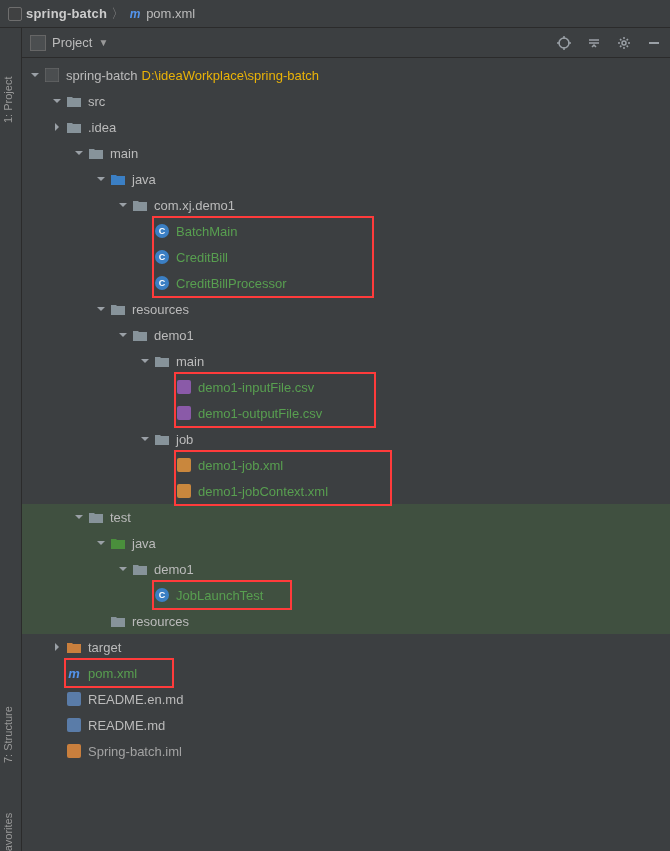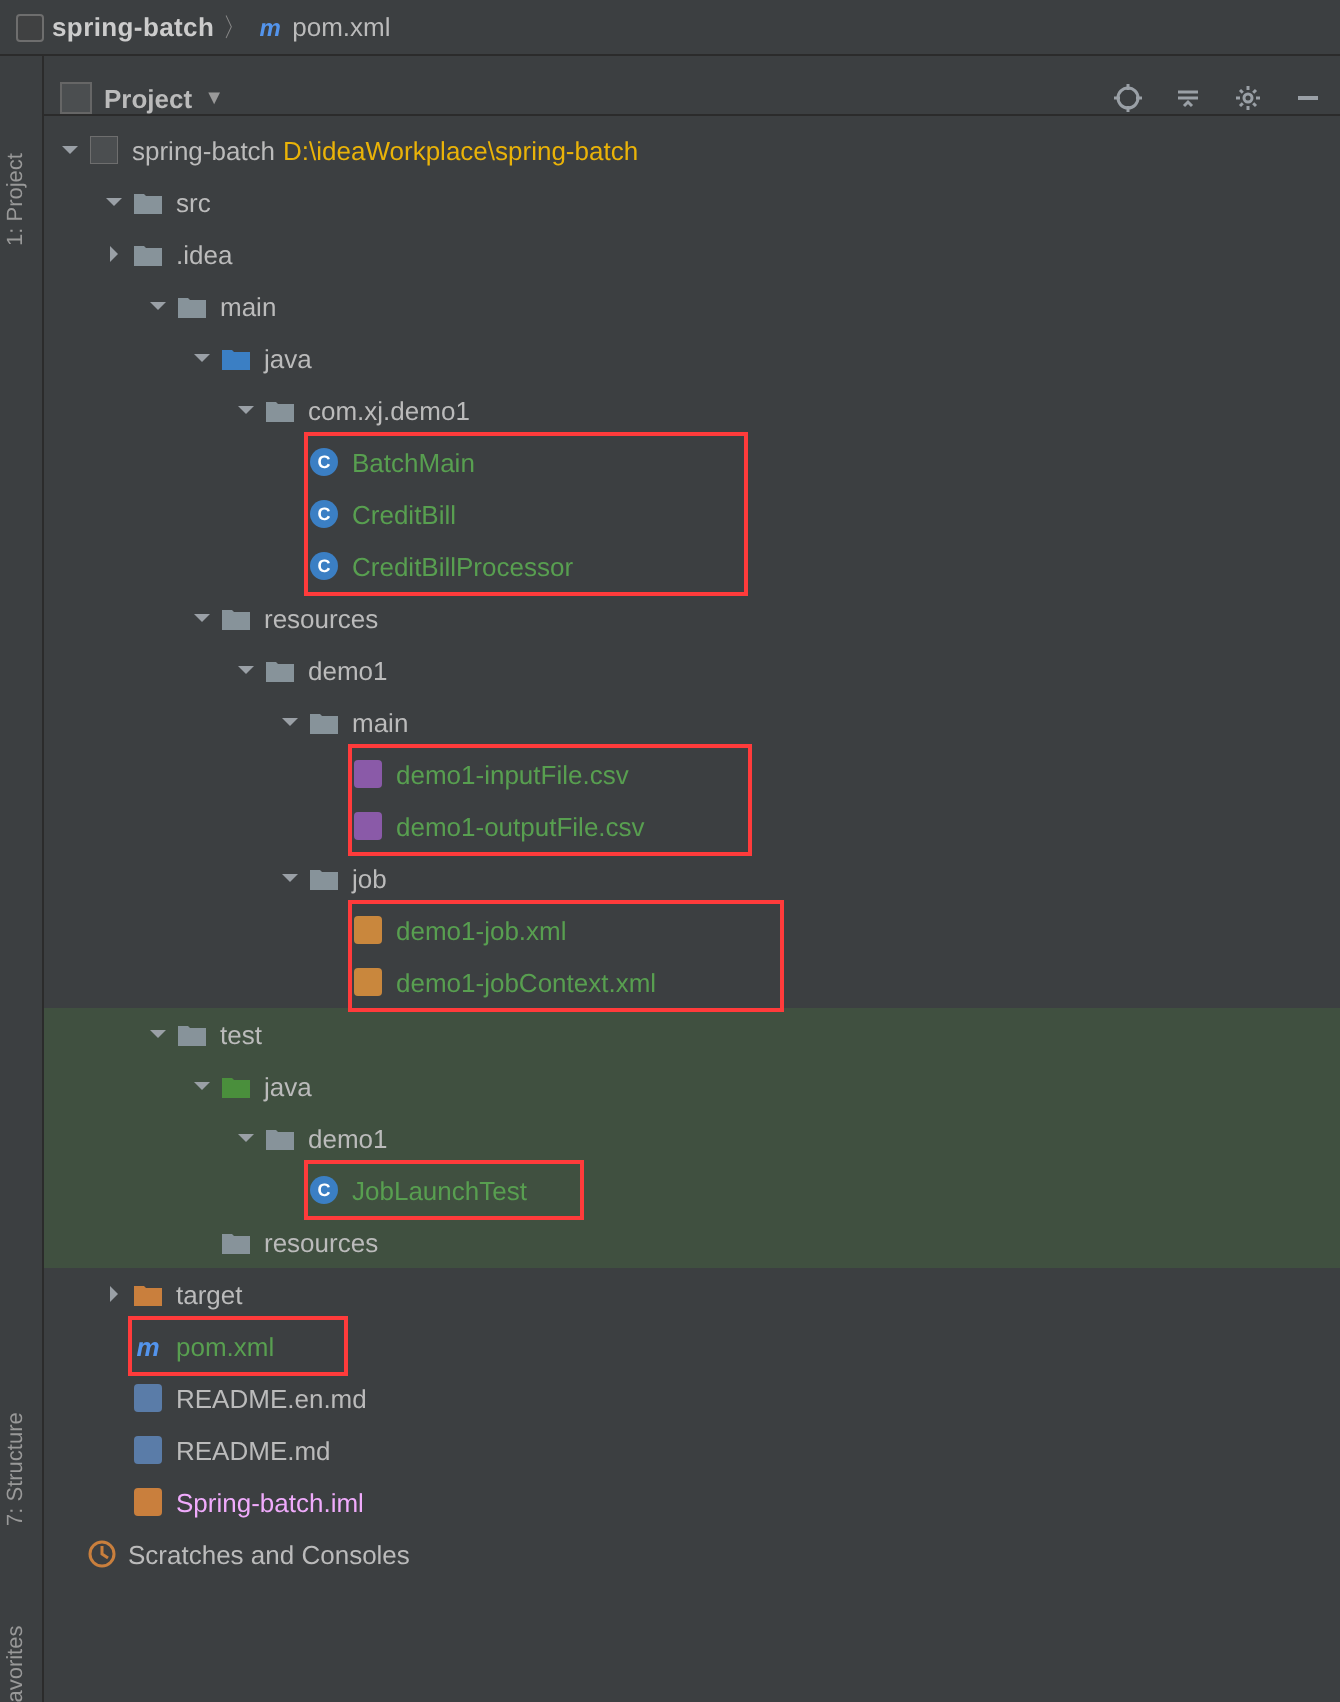--- a/index.html
+++ b/index.html
@@ -74,24 +74,23 @@
 .panel {
   flex: 1;
   display: flex;
   flex-direction: column;
 }
 .panel-header {
   height: 30px;
   background: #3c3f41;
   border-bottom: 1px solid #2b2b2b;
   display: flex;
-  align-items: flex-end;
+  align-items: center;
   padding: 0 8px;
   gap: 6px;
-  font-weight: bold;
 }
 .panel-header .left {
   display: flex;
   align-items: center;
   gap: 6px;
   flex: 1;
 }
 .panel-header .right {
   display: flex;
   align-items: center;
@@ -185,21 +184,21 @@
   border-radius: 2px;
 }
 .lib-icon, .scratch-icon {
   width: 14px; height: 14px;
   display: flex;
   align-items: center;
   justify-content: center;
 }
 .label { color: #bbbbbb; }
 .label.green { color: #589f50; }
-.label.orange { color: #f0abfc; }
+.label.orange { color: #a3a3a3; }
 .label.path { color: #eab308; margin-left: 4px; }
 .highlight-box {
   position: absolute;
   border: 2px solid #ff3b3b;
   pointer-events: none;
 }
 .test-block {
   background: #405040;
 }
 </style>
@@ -600,26 +599,15 @@
       <div class="row">
         <span class="indent" style="width:28px"></span>
         <span class="no-arrow"></span>
         <span class="icon">
             <span class="iml-icon"></span>
           </span>
         <span class="label orange">Spring-batch.iml</span>
       </div>
 
 
-      <div class="row">
-        <span class="indent" style="width:6px"></span>
-        <span class="no-arrow"></span>
-        <span class="icon scratch-icon">
-            <svg width="14" height="14" viewBox="0 0 14 14">
-              <circle cx="7" cy="7" r="6" fill="none" stroke="#c97f3d" stroke-width="1.5"></circle>
-              <path d="M7 3v4l3 2" stroke="#c97f3d" stroke-width="1.5" fill="none"></path>
-            </svg>
-          </span>
-        <span class="label">Scratches and Consoles</span>
-      </div>
     </div>
   </div>
 </div>
 
 </body></html>

